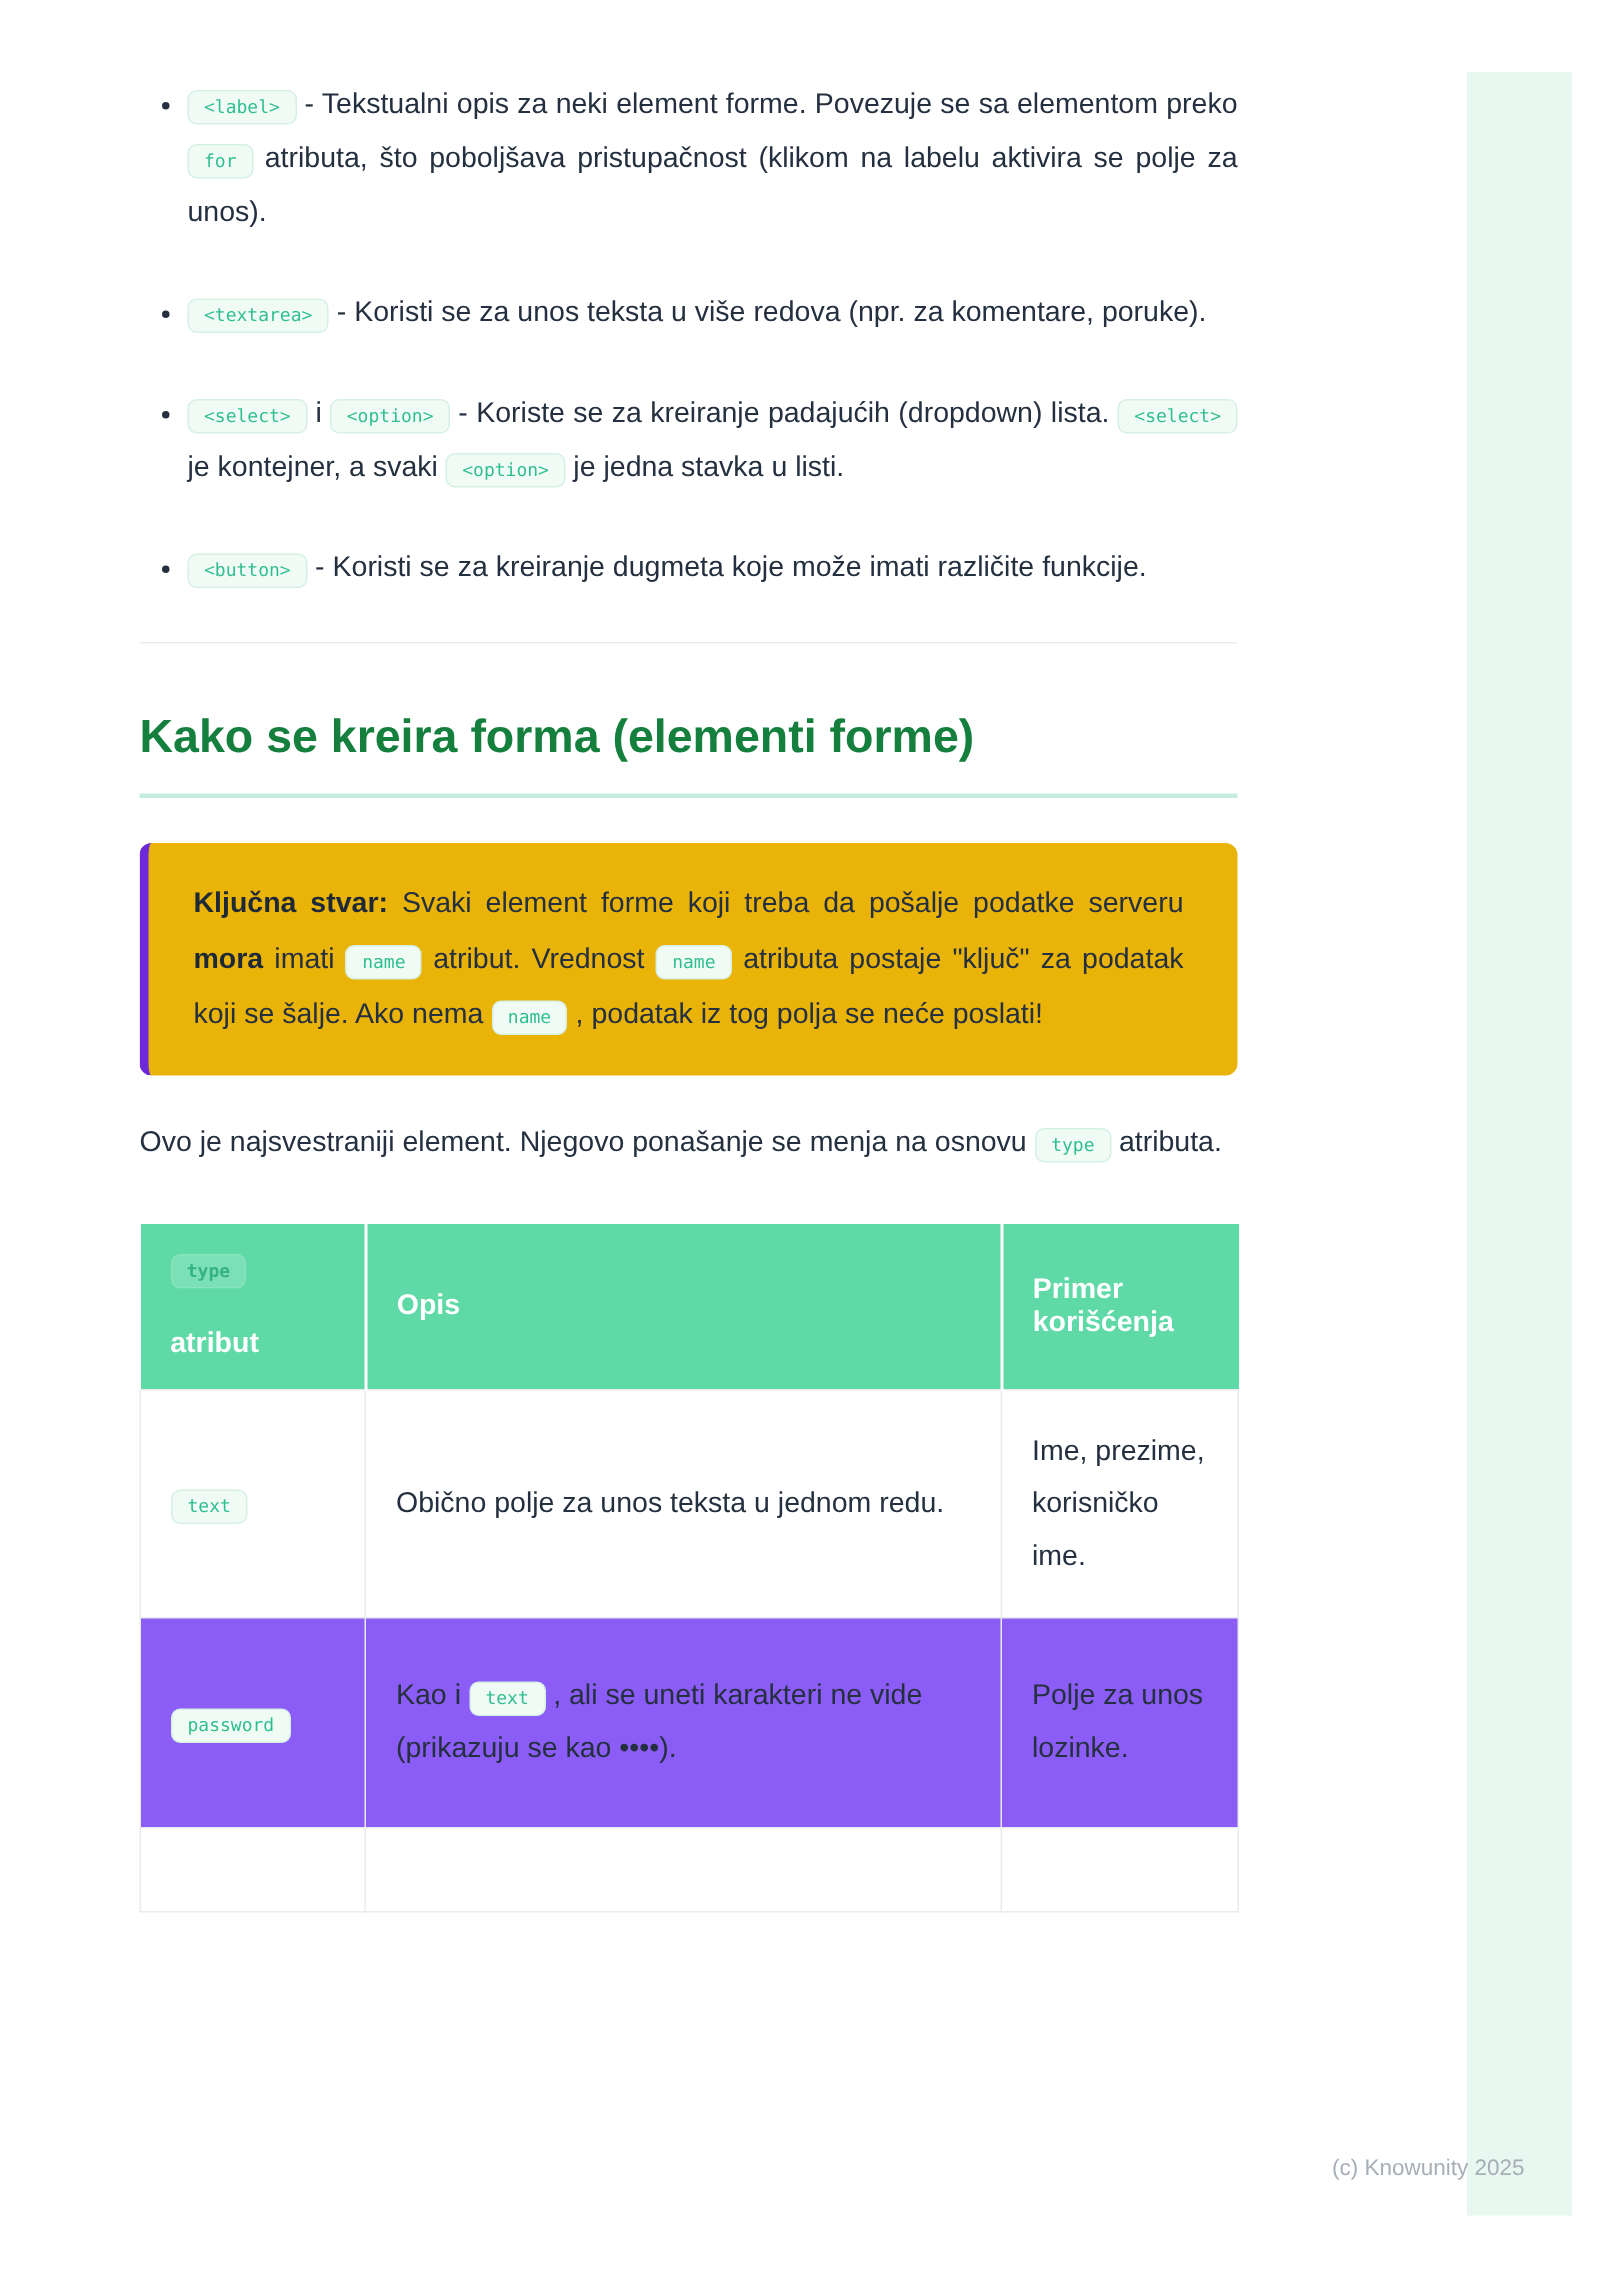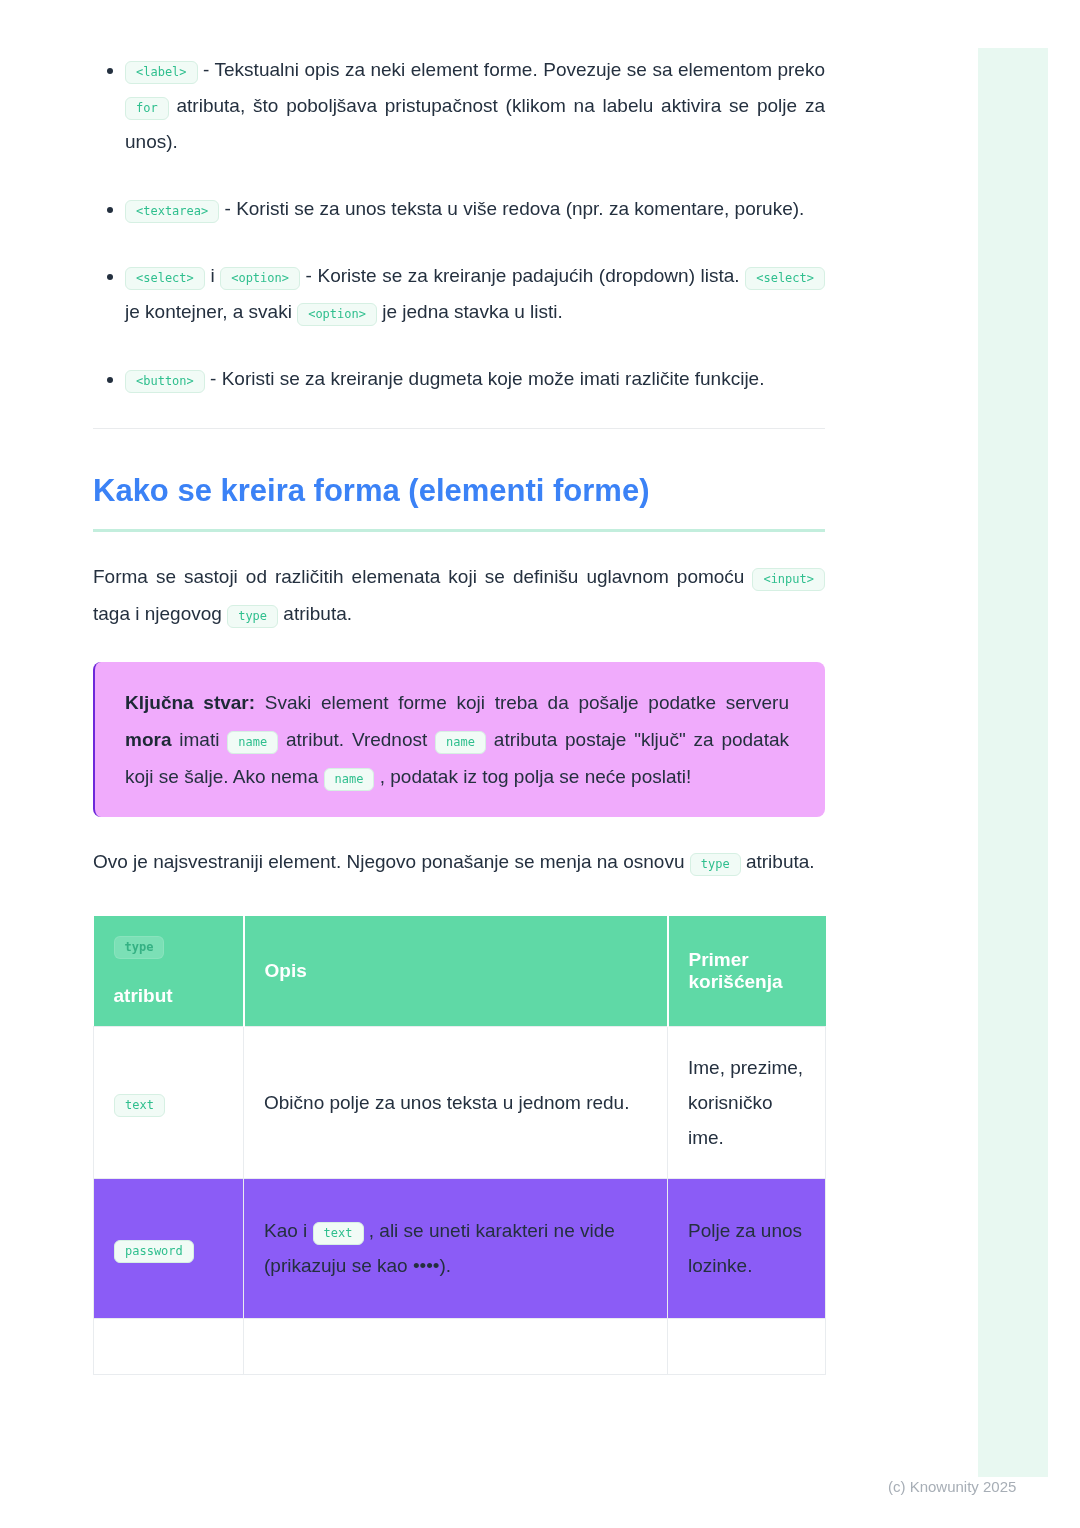--- a/index.html
+++ b/index.html
@@ -19,21 +19,21 @@
     position: absolute;
     left: 978px;
     top: 48px;
     width: 70px;
     height: 1429px;
     background: #e8f8f1;
   }
   .watermark {
     position: absolute;
     left: 888px;
-    top: 1478px;
+    top: 1437px;
     font-size: 15px;
     color: #a7aeb6;
     z-index: 3;
     white-space: nowrap;
   }
 
   .content {
     position: absolute;
     left: 93px;
     top: 0;
@@ -70,36 +70,36 @@
   hr.divider {
     border: none;
     border-top: 1px solid #e9ebed;
     margin: 5px 0 0 0;
   }
 
   h1.main-heading {
     margin: 44px 0 0 0;
     font-size: 31px;
     font-weight: 700;
-    color: #3b82f6;
+    color: #15803d;
     padding-bottom: 20px;
     border-bottom: 3px solid #c3eedd;
   }
 
   p.para {
     margin: 26px 0 0 0;
     font-size: 19px;
     line-height: 37px;
     text-align: justify;
   }
 
   .callout {
     margin: 30px 0 0 0;
-    background: #f0abfc;
-    border-left: 2px solid #6d28d9;
+    background: #eab308;
+    border-left: 6px solid #6d28d9;
     border-radius: 8px;
     padding: 22px 36px 22px 30px;
     font-size: 19px;
     line-height: 37px;
     text-align: justify;
   }
   .callout strong { color: #1d2936; }
 
   h2.sub-heading {
     margin: 42px 0 0 0;
@@ -170,21 +170,20 @@
         <li><span class="chip">&lt;label&gt;</span> - Tekstualni opis za neki element forme. Povezuje se sa elementom preko <span class="chip">for</span> atributa, što poboljšava pristupačnost (klikom na labelu aktivira se polje za unos).</li>
         <li><span class="chip">&lt;textarea&gt;</span> - Koristi se za unos teksta u više redova (npr. za komentare, poruke).</li>
         <li><span class="chip">&lt;select&gt;</span> i <span class="chip">&lt;option&gt;</span> - Koriste se za kreiranje padajućih (dropdown) lista. <span class="chip">&lt;select&gt;</span> je kontejner, a svaki <span class="chip">&lt;option&gt;</span> je jedna stavka u listi.</li>
         <li><span class="chip">&lt;button&gt;</span> - Koristi se za kreiranje dugmeta koje može imati različite funkcije.</li>
       </ul>
 
     <hr class="divider">
 
     <h1 class="main-heading">Kako se kreira forma (elementi forme)</h1>
 
-    <p class="para">Forma se sastoji od različitih elemenata koji se definišu uglavnom pomoću <span class="chip">&lt;input&gt;</span> taga i njegovog <span class="chip">type</span> atributa.</p>
 
     <div class="callout"><strong>Ključna stvar:</strong> Svaki element forme koji treba da pošalje podatke serveru <strong>mora</strong> imati <span class="chip">name</span> atribut. Vrednost <span class="chip">name</span> atributa postaje "ključ" za podatak koji se šalje. Ako nema <span class="chip">name</span> , podatak iz tog polja se neće poslati!</div>
 
 
     <p class="para">Ovo je najsvestraniji element. Njegovo ponašanje se menja na osnovu <span class="chip">type</span> atributa.</p>
 
     <table class="type-table">
       <colgroup>
         <col style="width:150px">
         <col style="width:424px">

